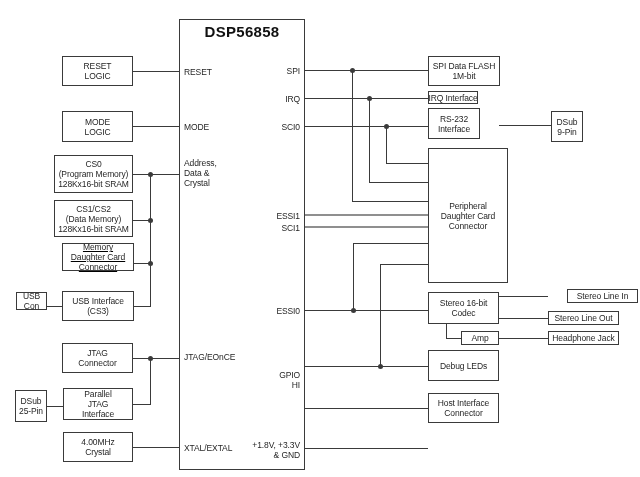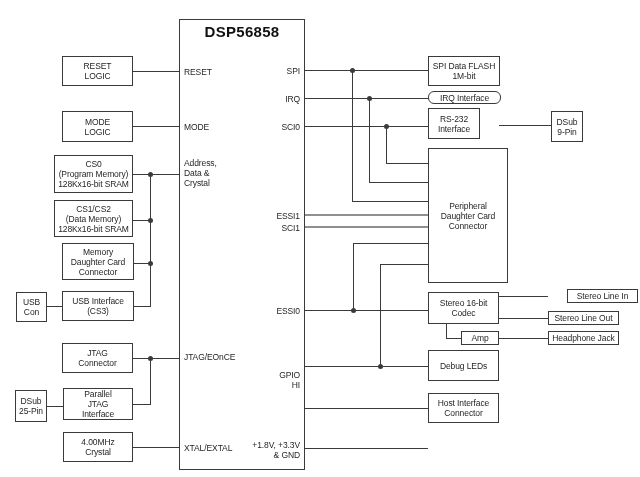--- a/index.html
+++ b/index.html
@@ -92,26 +92,26 @@
     <div class="box" style="left: 54px; top: 155px; width: 79px; height: 38px; border-color: rgb(58, 58, 58);">
       <div class="bl" style="color: rgb(31, 31, 31);">CS0</div>
       <div class="bl" style="color: rgb(31, 31, 31);">(Program Memory)</div>
       <div class="bl" style="color: rgb(31, 31, 31);">128Kx16-bit SRAM</div>
     </div>
     <div class="box" style="left: 54px; top: 200px; width: 79px; height: 37px; border-color: rgb(58, 58, 58);">
       <div class="bl" style="color: rgb(31, 31, 31);">CS1/CS2</div>
       <div class="bl" style="color: rgb(31, 31, 31);">(Data Memory)</div>
       <div class="bl" style="color: rgb(31, 31, 31);">128Kx16-bit SRAM</div>
     </div>
-    <div class="box" style="left: 62px; top: 243px; width: 72px; height: 37px; border-color: rgb(58, 58, 58);">
+    <div class="box" style="left: 62px; top: 243px; width: 72px; height: 28px; border-color: rgb(58, 58, 58); text-decoration: underline;">
       <div class="bl" style="color: rgb(31, 31, 31);">Memory</div>
       <div class="bl" style="color: rgb(31, 31, 31);">Daughter Card</div>
       <div class="bl" style="color: rgb(31, 31, 31);">Connector</div>
     </div>
-    <div class="box" style="left: 16px; top: 292px; width: 31px; height: 30px; border-color: rgb(58, 58, 58);">
+    <div class="box" style="left: 16px; top: 292px; width: 31px; height: 18px; border-color: rgb(58, 58, 58);">
       <div class="bl" style="color: rgb(31, 31, 31);">USB</div>
       <div class="bl" style="color: rgb(31, 31, 31);">Con</div>
     </div>
     <div class="box" style="left: 62px; top: 291px; width: 72px; height: 30px; border-color: rgb(58, 58, 58);">
       <div class="bl" style="color: rgb(31, 31, 31);">USB Interface</div>
       <div class="bl" style="color: rgb(31, 31, 31);">(CS3)</div>
     </div>
     <div class="box" style="left: 62px; top: 343px; width: 71px; height: 30px; border-color: rgb(58, 58, 58);">
       <div class="bl" style="color: rgb(31, 31, 31);">JTAG</div>
       <div class="bl" style="color: rgb(31, 31, 31);">Connector</div>
@@ -126,21 +126,21 @@
       <div class="bl" style="color: rgb(31, 31, 31);">Interface</div>
     </div>
     <div class="box" style="left: 63px; top: 432px; width: 70px; height: 30px; border-color: rgb(58, 58, 58);">
       <div class="bl" style="color: rgb(31, 31, 31);">4.00MHz</div>
       <div class="bl" style="color: rgb(31, 31, 31);">Crystal</div>
     </div>
     <div class="box" style="left: 428px; top: 56px; width: 72px; height: 30px; border-color: rgb(58, 58, 58);">
       <div class="bl" style="color: rgb(31, 31, 31);">SPI Data FLASH</div>
       <div class="bl" style="color: rgb(31, 31, 31);">1M-bit</div>
     </div>
-    <div class="box" style="left: 428px; top: 91px; width: 73px; height: 13px; border-color: rgb(58, 58, 58); border-radius: 6px;">
+    <div class="box" style="left: 428px; top: 91px; width: 50px; height: 13px; border-color: rgb(58, 58, 58);">
       <div class="bl" style="color: rgb(31, 31, 31);">IRQ Interface</div>
     </div>
     <div class="box" style="left: 428px; top: 108px; width: 52px; height: 31px; border-color: rgb(58, 58, 58);">
       <div class="bl" style="color: rgb(31, 31, 31);">RS-232</div>
       <div class="bl" style="color: rgb(31, 31, 31);">Interface</div>
     </div>
     <div class="box" style="left: 551px; top: 111px; width: 32px; height: 31px; border-color: rgb(58, 58, 58);">
       <div class="bl" style="color: rgb(31, 31, 31);">DSub</div>
       <div class="bl" style="color: rgb(31, 31, 31);">9-Pin</div>
     </div>

